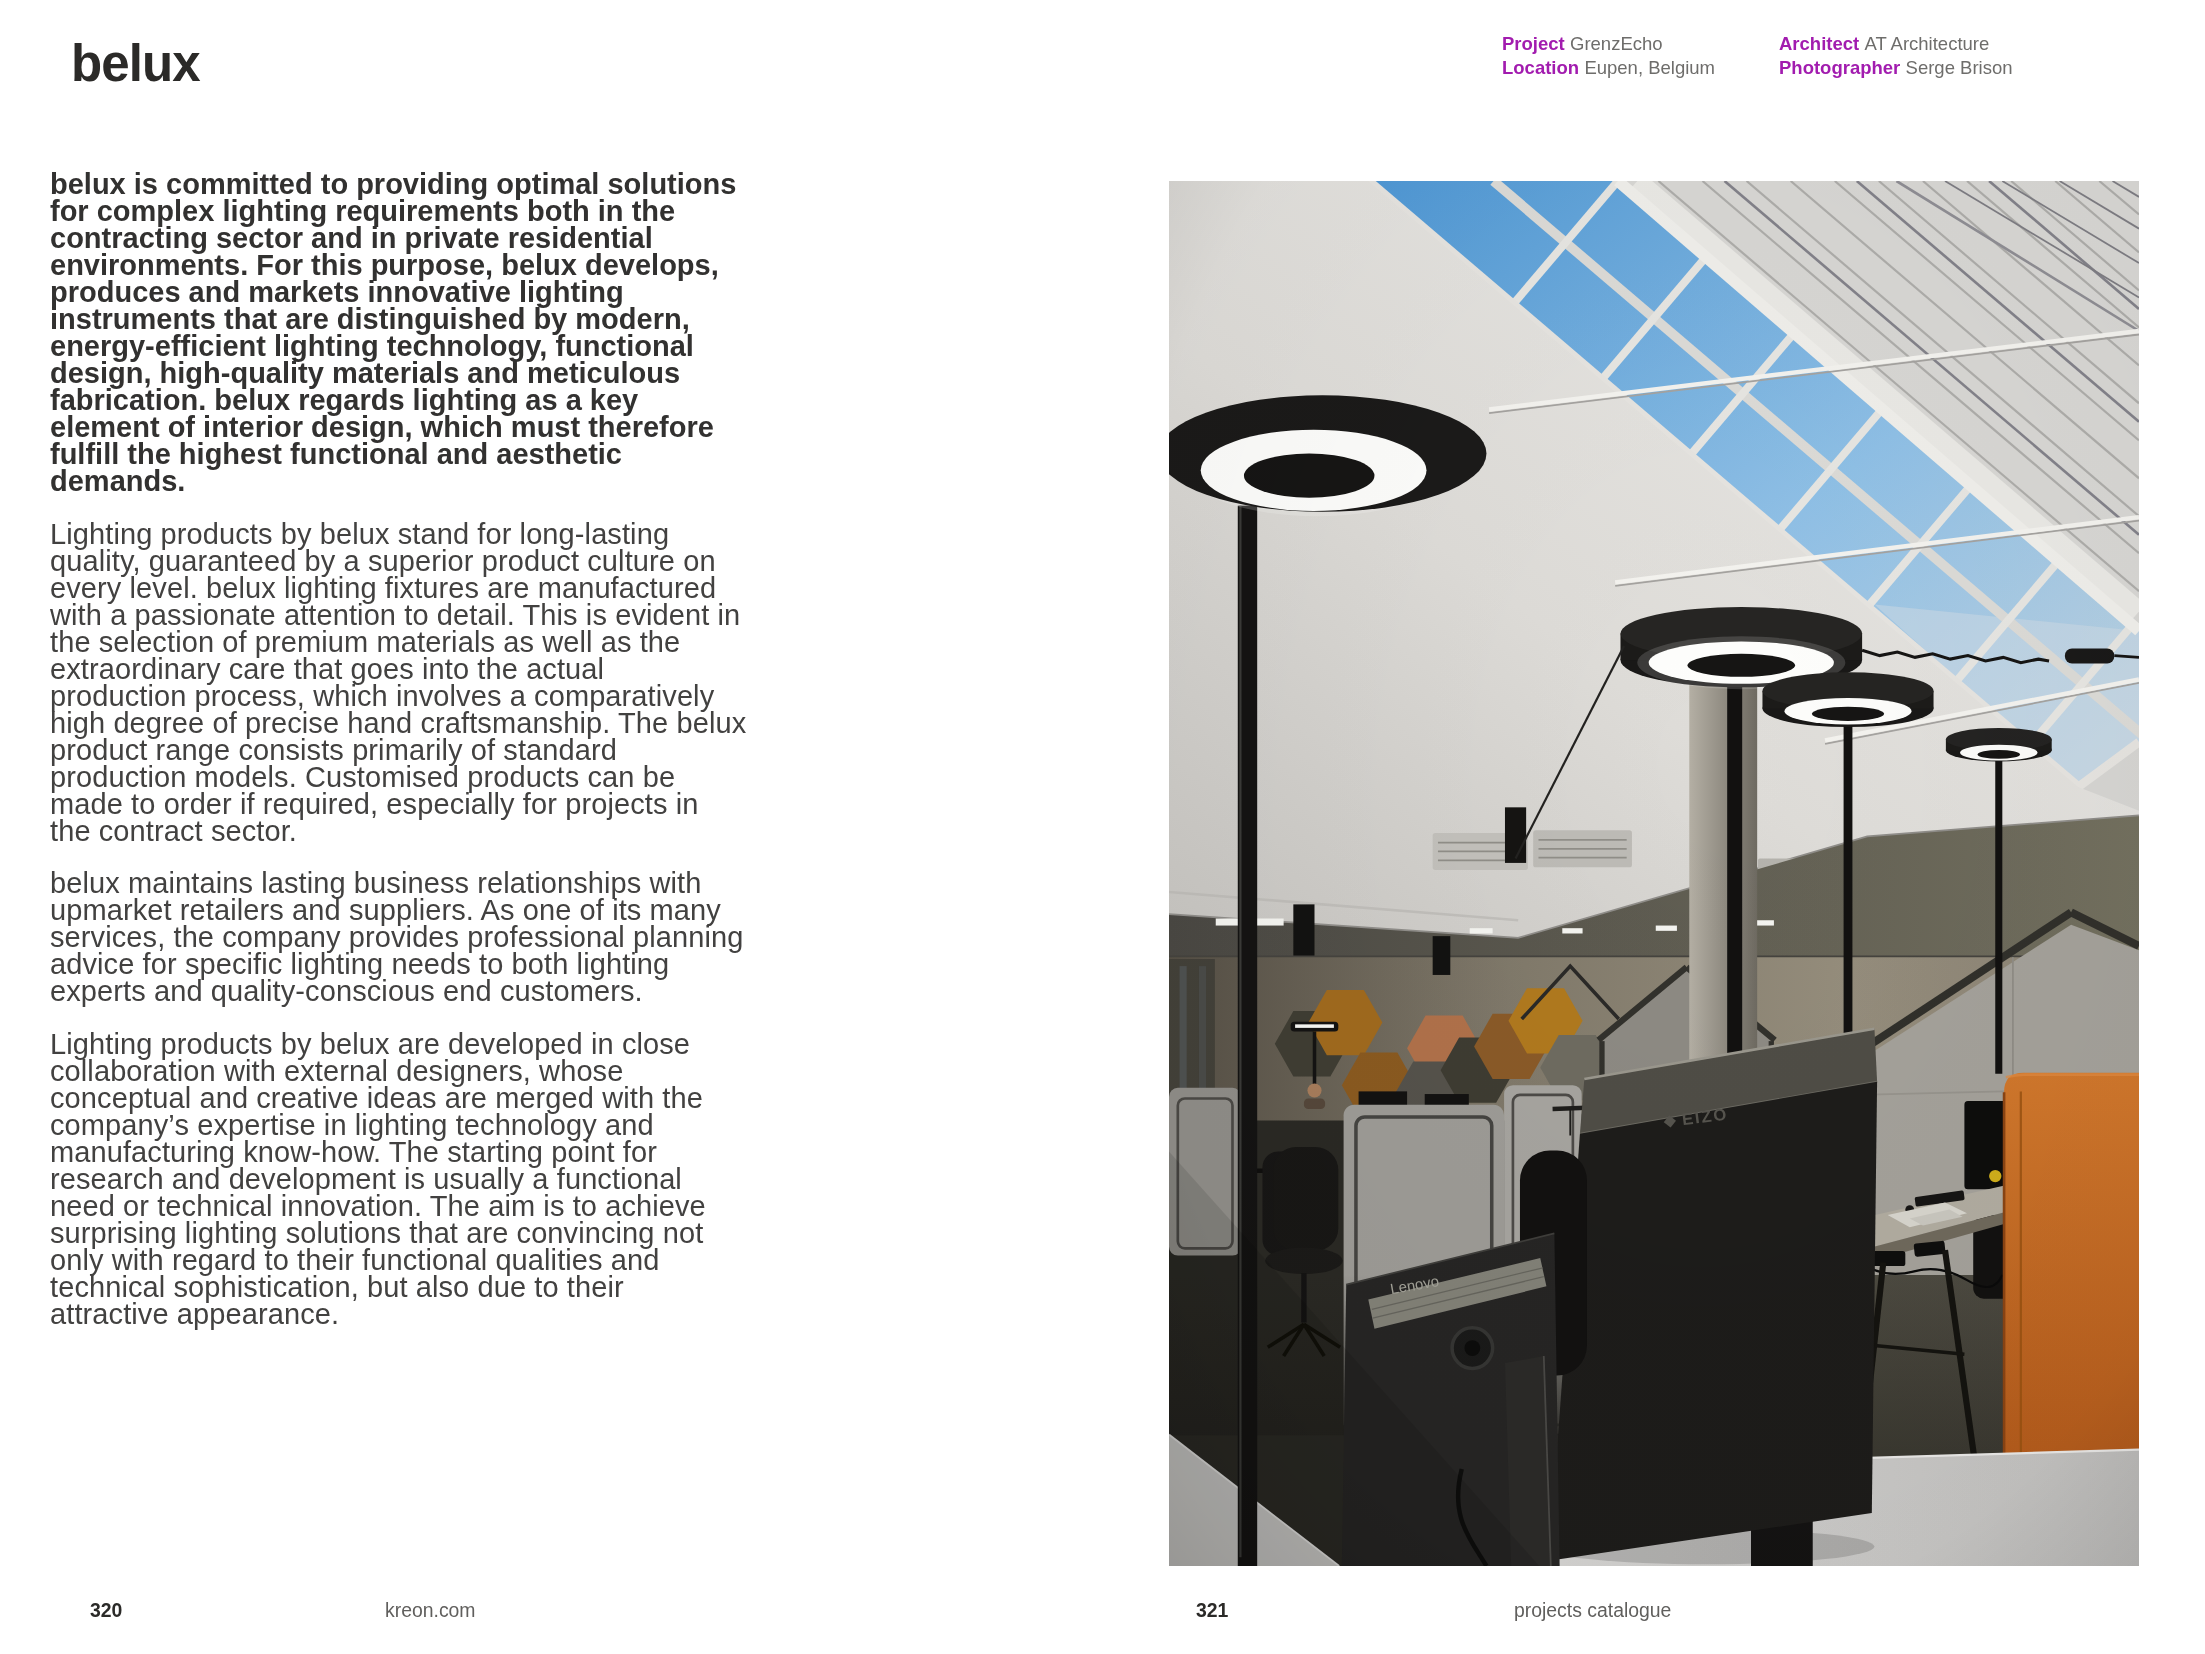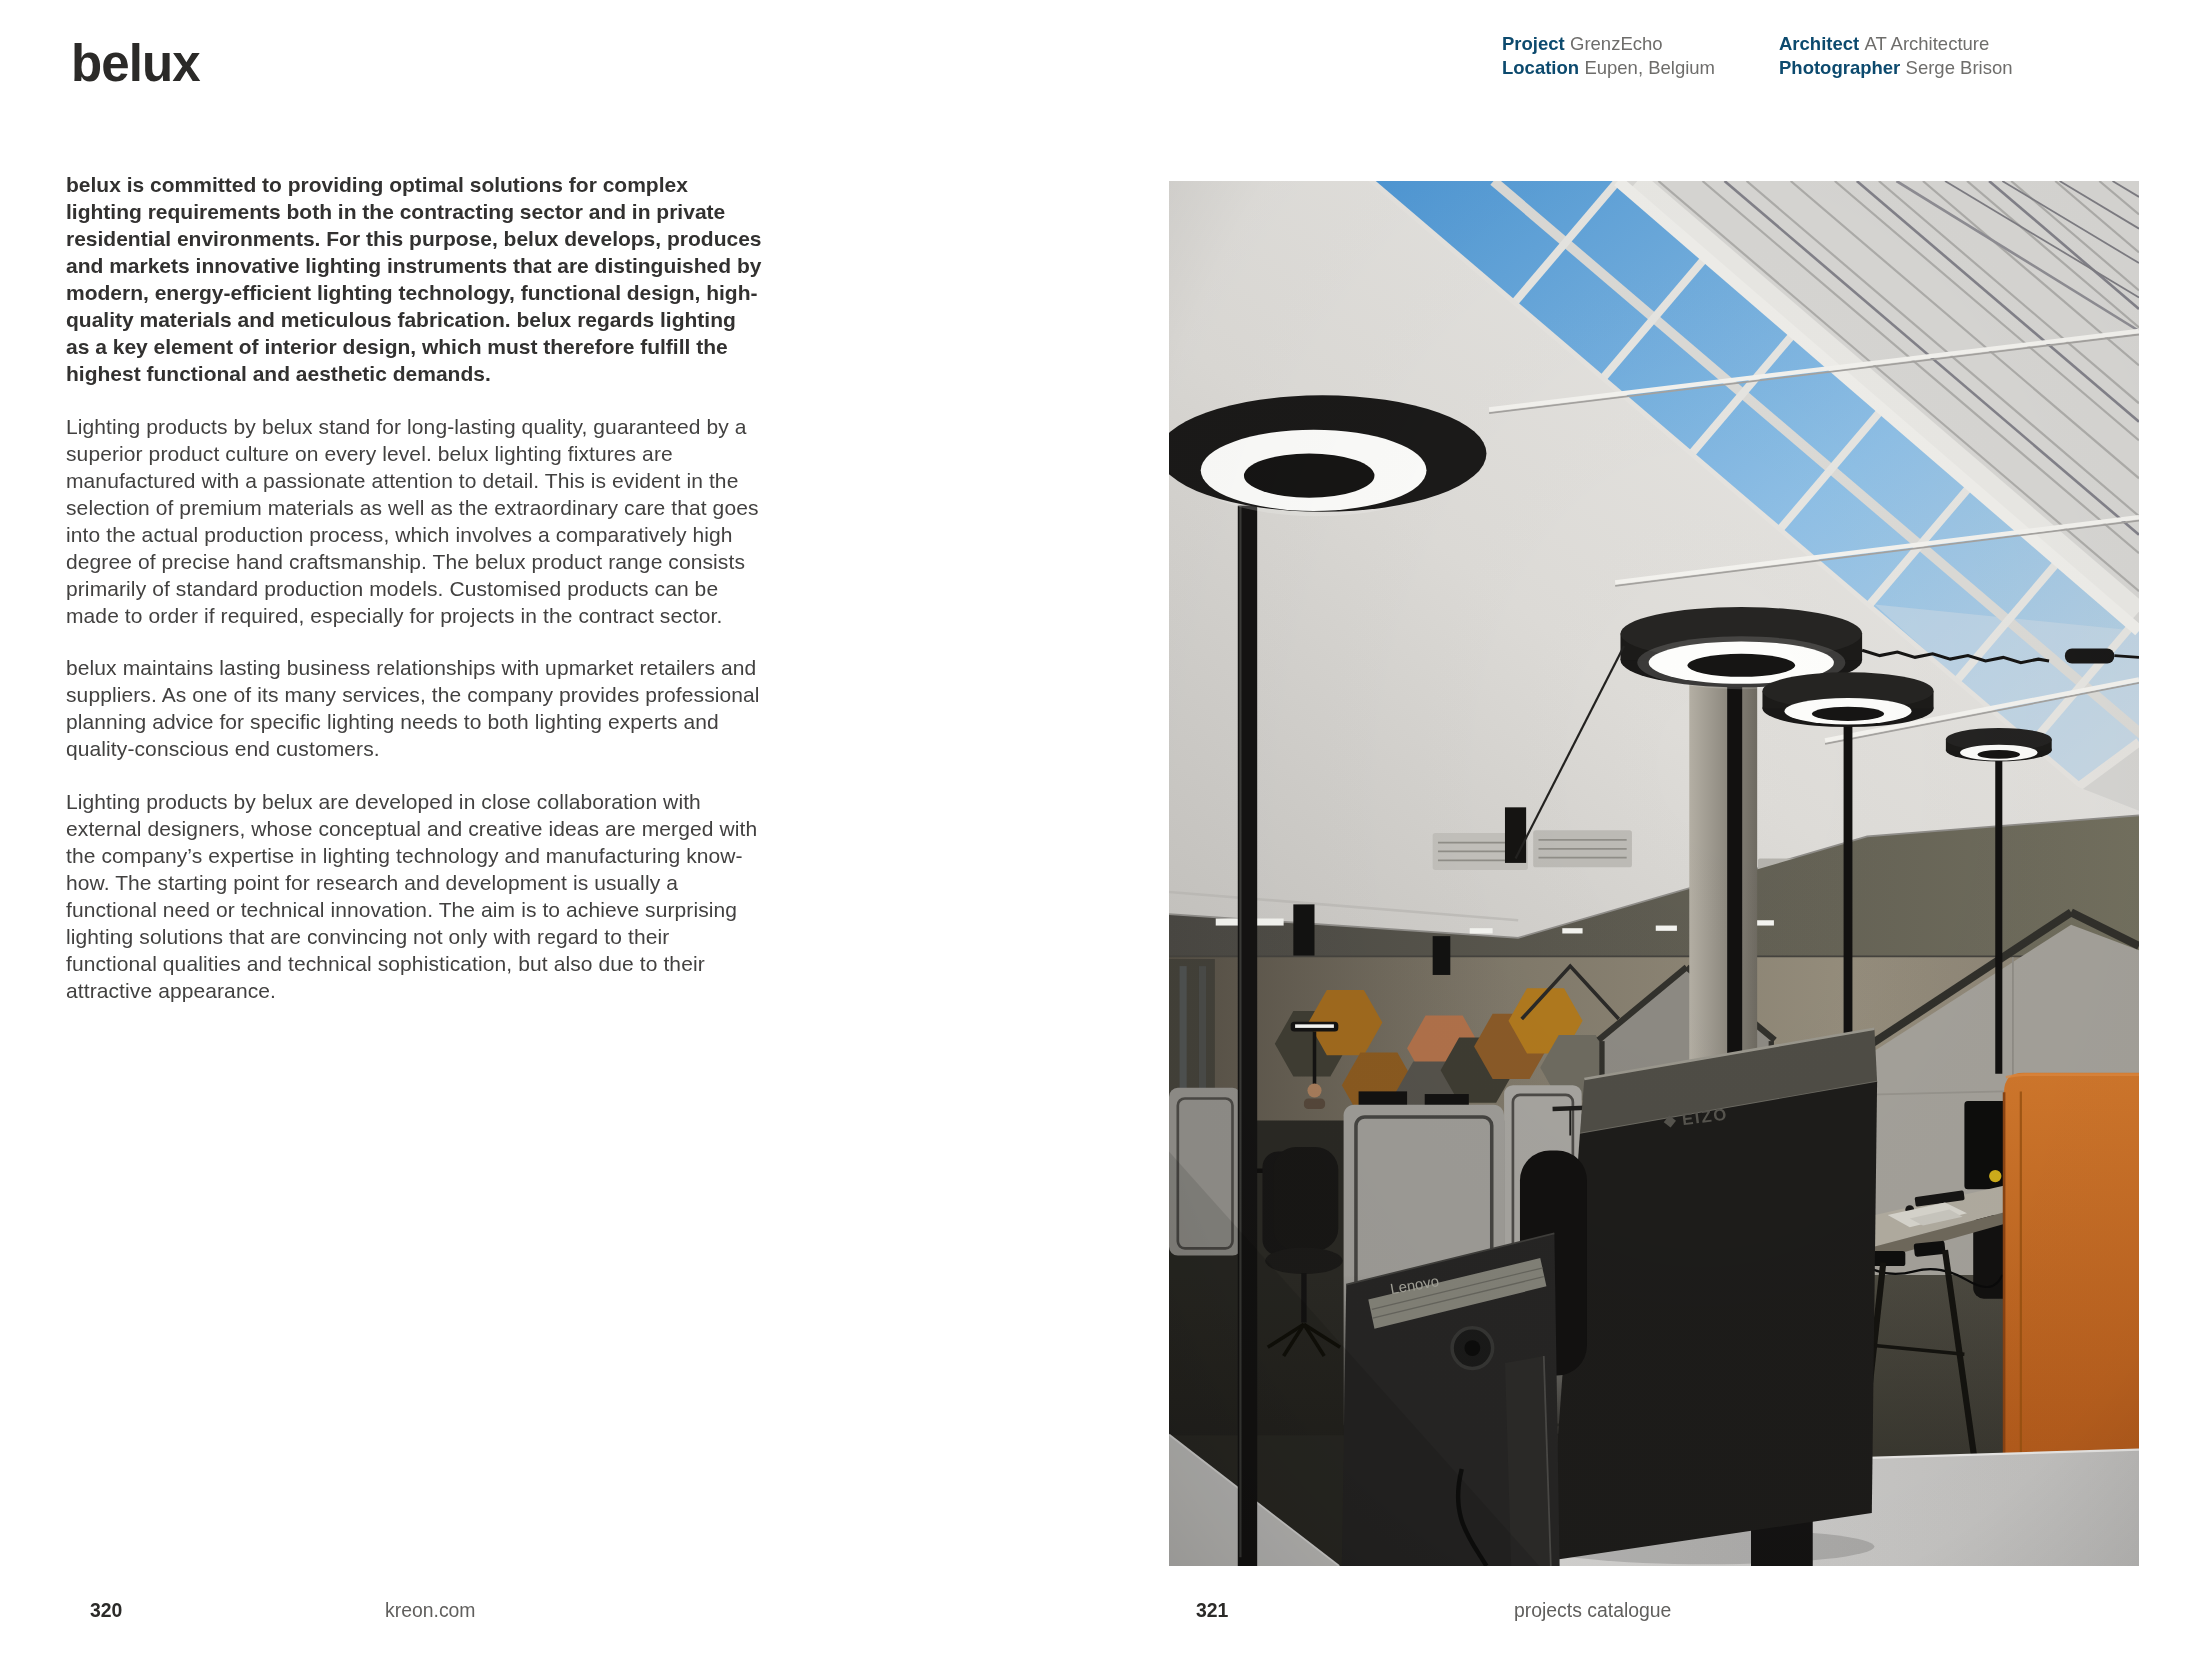--- a/index.html
+++ b/index.html
@@ -3,25 +3,25 @@
 <meta charset="utf-8">
 <style>
   html,body{margin:0;padding:0;background:#ffffff;}
   body{width:2206px;height:1654px;position:relative;font-family:"Liberation Sans",sans-serif;color:#2b2a28;overflow:hidden;}
   .page{position:absolute;inset:0;background:#ffffff;}
   
   .title{position:absolute;left:71px;top:34px;display:flex;gap:48px;align-items:baseline;}
   .title .brand{font-size:51px;font-weight:700;letter-spacing:-0.9px;color:#2b2a28;}
   .title .tagline{font-size:51px;font-weight:500;letter-spacing:-0.9px;color:#2b2a28;}
   .meta-col{position:absolute;top:32px;font-size:18.5px;line-height:24px;color:#6e6d6b;white-space:nowrap;}
-  .meta-col .lbl{font-weight:700;color:#0c4a6e;margin-right:5.3px;}
+  .meta-col .lbl{font-weight:700;color:#a21caf;margin-right:5.3px;}
   .meta-col.c1{left:1502px;}
   .meta-col.c2{left:1779px;}
   
-  .copy{position:absolute;left:66px;top:171px;width:697px;font-size:21px;line-height:27px;color:#424140;letter-spacing:0.1px;}
+  .copy{position:absolute;left:50px;top:171px;width:697px;font-size:29px;line-height:27px;color:#424140;letter-spacing:0.1px;}
   .copy p{margin:0 0 25.6px 0;}
   .copy p.lead{font-weight:700;color:#323130;letter-spacing:0;}
   
   .ft{position:absolute;top:1599px;font-size:19.4px;white-space:nowrap;}
   .ft.num{font-weight:700;color:#2b2a28;margin-left:24px;}
   .ft.lab{color:#605f5d;}
   .f-320{left:66px;} .f-kreon{left:385px;} .f-321{left:1172px;} .f-cat{left:1490px;margin-left:24px;}
   
   .photo{position:absolute;left:1169px;top:181px;width:970px;height:1385px;overflow:hidden;background:#d6d5d2;}
   .photo svg{display:block;width:100%;height:100%;}

